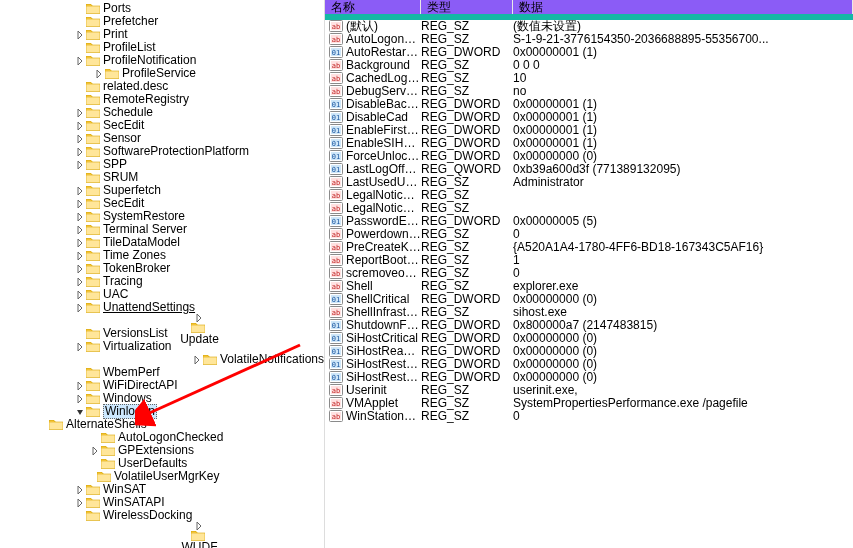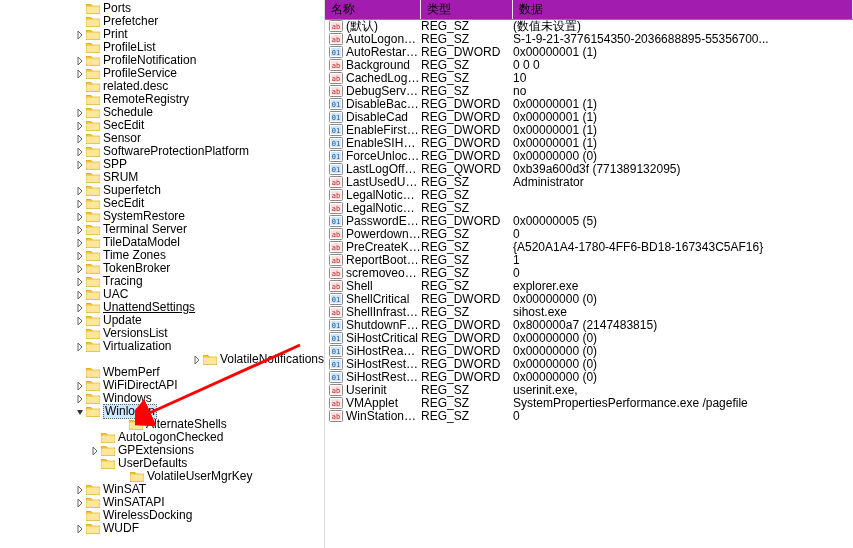--- a/index.html
+++ b/index.html
@@ -60,22 +60,22 @@
     .list-pane {
       flex: 1;
       height: 100%;
       overflow: hidden;
       display: flex;
       flex-direction: column;
     }
     .list-header {
       display: flex;
       height: 20px;
-      border-bottom: 1px solid #14b8a6;
-      background: #a21caf;
+      border-bottom: 6px solid #14b8a6;
+      background: #8b5cf6;
       font-size: 12px;
       color: #000;
     }
     .list-header .col {
       padding: 2px 6px;
       border-right: 1px solid #e8e8e8;
       display: flex;
       align-items: center;
     }
     .col-name { width: 96px; }
@@ -181,21 +181,21 @@
         </svg>
       </span>
       <span class="folder-icon">
         <svg width="14" height="11" viewBox="0 0 14 11">
           <path d="M0 1.5 L5 1.5 L6.2 3 L14 3 L14 10.5 L0 10.5 Z" fill="#ffe69a" stroke="#d9a400" stroke-width="0.6"></path>
           <path d="M0 1.5 L5 1.5 L6.2 3 L0 3 Z" fill="#ffd24d" stroke="#d9a400" stroke-width="0.6"></path>
         </svg>
       </span>
       <span class="tree-label">ProfileNotification</span>
     </div>
-    <div class="tree-item" style="padding-left: 75px;">
+    <div class="tree-item" style="padding-left: 94px;">
       <span class="expander">
         <svg width="8" height="8" viewBox="0 0 8 8">
           <path d="M2 0 L6 4 L2 8 Z" fill="none" stroke="#666" stroke-width="1"></path>
         </svg>
       </span>
       <span class="folder-icon">
         <svg width="14" height="11" viewBox="0 0 14 11">
           <path d="M0 1.5 L5 1.5 L6.2 3 L14 3 L14 10.5 L0 10.5 Z" fill="#ffe69a" stroke="#d9a400" stroke-width="0.6"></path>
           <path d="M0 1.5 L5 1.5 L6.2 3 L0 3 Z" fill="#ffd24d" stroke="#d9a400" stroke-width="0.6"></path>
         </svg>
@@ -435,21 +435,21 @@
         </svg>
       </span>
       <span class="folder-icon">
         <svg width="14" height="11" viewBox="0 0 14 11">
           <path d="M0 1.5 L5 1.5 L6.2 3 L14 3 L14 10.5 L0 10.5 Z" fill="#ffe69a" stroke="#d9a400" stroke-width="0.6"></path>
           <path d="M0 1.5 L5 1.5 L6.2 3 L0 3 Z" fill="#ffd24d" stroke="#d9a400" stroke-width="0.6"></path>
         </svg>
       </span>
       <span class="tree-label">UnattendSettings</span>
     </div>
-    <div class="tree-item" style="padding-left: 75px;">
+    <div class="tree-item" style="padding-left: 75px; flex-direction: column;">
       <span class="expander">
         <svg width="8" height="8" viewBox="0 0 8 8">
           <path d="M2 0 L6 4 L2 8 Z" fill="none" stroke="#666" stroke-width="1"></path>
         </svg>
       </span>
       <span class="folder-icon">
         <svg width="14" height="11" viewBox="0 0 14 11">
           <path d="M0 1.5 L5 1.5 L6.2 3 L14 3 L14 10.5 L0 10.5 Z" fill="#ffe69a" stroke="#d9a400" stroke-width="0.6"></path>
           <path d="M0 1.5 L5 1.5 L6.2 3 L0 3 Z" fill="#ffd24d" stroke="#d9a400" stroke-width="0.6"></path>
         </svg>
@@ -539,21 +539,21 @@
         </svg>
       </span>
       <span class="folder-icon">
         <svg width="14" height="11" viewBox="0 0 14 11">
           <path d="M0 1.5 L5 1.5 L6.2 3 L14 3 L14 10.5 L0 10.5 Z" fill="#ffe69a" stroke="#d9a400" stroke-width="0.6"></path>
           <path d="M0 1.5 L5 1.5 L6.2 3 L0 3 Z" fill="#ffd24d" stroke="#d9a400" stroke-width="0.6"></path>
         </svg>
       </span>
       <span class="tree-label selected">Winlogon</span>
     </div>
-    <div class="tree-item" style="padding-left: 118px;">
+    <div class="tree-item" style="padding-left: 38px;">
       <span class="expander"></span>
       <span class="folder-icon">
         <svg width="14" height="11" viewBox="0 0 14 11">
           <path d="M0 1.5 L5 1.5 L6.2 3 L14 3 L14 10.5 L0 10.5 Z" fill="#ffe69a" stroke="#d9a400" stroke-width="0.6"></path>
           <path d="M0 1.5 L5 1.5 L6.2 3 L0 3 Z" fill="#ffd24d" stroke="#d9a400" stroke-width="0.6"></path>
         </svg>
       </span>
       <span class="tree-label">AlternateShells</span>
     </div>
     <div class="tree-item" style="padding-left: 90px;">
@@ -583,21 +583,21 @@
     <div class="tree-item" style="padding-left: 90px;">
       <span class="expander"></span>
       <span class="folder-icon">
         <svg width="14" height="11" viewBox="0 0 14 11">
           <path d="M0 1.5 L5 1.5 L6.2 3 L14 3 L14 10.5 L0 10.5 Z" fill="#ffe69a" stroke="#d9a400" stroke-width="0.6"></path>
           <path d="M0 1.5 L5 1.5 L6.2 3 L0 3 Z" fill="#ffd24d" stroke="#d9a400" stroke-width="0.6"></path>
         </svg>
       </span>
       <span class="tree-label">UserDefaults</span>
     </div>
-    <div class="tree-item" style="padding-left: 119px; text-align: right;">
+    <div class="tree-item" style="padding-left: 86px; text-align: right;">
       <span class="expander"></span>
       <span class="folder-icon">
         <svg width="14" height="11" viewBox="0 0 14 11">
           <path d="M0 1.5 L5 1.5 L6.2 3 L14 3 L14 10.5 L0 10.5 Z" fill="#ffe69a" stroke="#d9a400" stroke-width="0.6"></path>
           <path d="M0 1.5 L5 1.5 L6.2 3 L0 3 Z" fill="#ffd24d" stroke="#d9a400" stroke-width="0.6"></path>
         </svg>
       </span>
       <span class="tree-label">VolatileUserMgrKey</span>
     </div>
     <div class="tree-item" style="padding-left: 75px;">
@@ -631,21 +631,21 @@
     <div class="tree-item" style="padding-left: 75px;">
       <span class="expander"></span>
       <span class="folder-icon">
         <svg width="14" height="11" viewBox="0 0 14 11">
           <path d="M0 1.5 L5 1.5 L6.2 3 L14 3 L14 10.5 L0 10.5 Z" fill="#ffe69a" stroke="#d9a400" stroke-width="0.6"></path>
           <path d="M0 1.5 L5 1.5 L6.2 3 L0 3 Z" fill="#ffd24d" stroke="#d9a400" stroke-width="0.6"></path>
         </svg>
       </span>
       <span class="tree-label">WirelessDocking</span>
     </div>
-    <div class="tree-item" style="padding-left: 75px;">
+    <div class="tree-item" style="padding-left: 75px; flex-direction: column;">
       <span class="expander">
         <svg width="8" height="8" viewBox="0 0 8 8">
           <path d="M2 0 L6 4 L2 8 Z" fill="none" stroke="#666" stroke-width="1"></path>
         </svg>
       </span>
       <span class="folder-icon">
         <svg width="14" height="11" viewBox="0 0 14 11">
           <path d="M0 1.5 L5 1.5 L6.2 3 L14 3 L14 10.5 L0 10.5 Z" fill="#ffe69a" stroke="#d9a400" stroke-width="0.6"></path>
           <path d="M0 1.5 L5 1.5 L6.2 3 L0 3 Z" fill="#ffd24d" stroke="#d9a400" stroke-width="0.6"></path>
         </svg>

